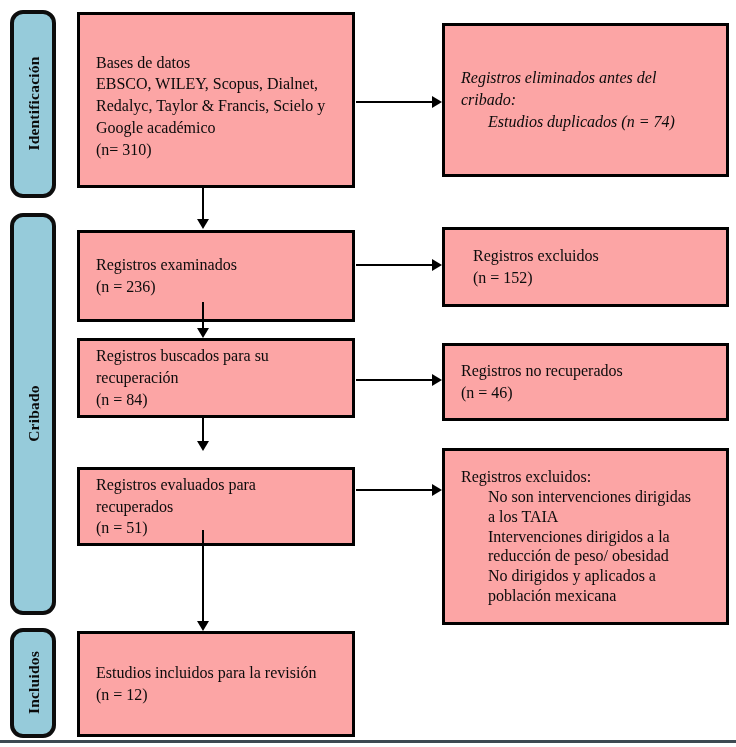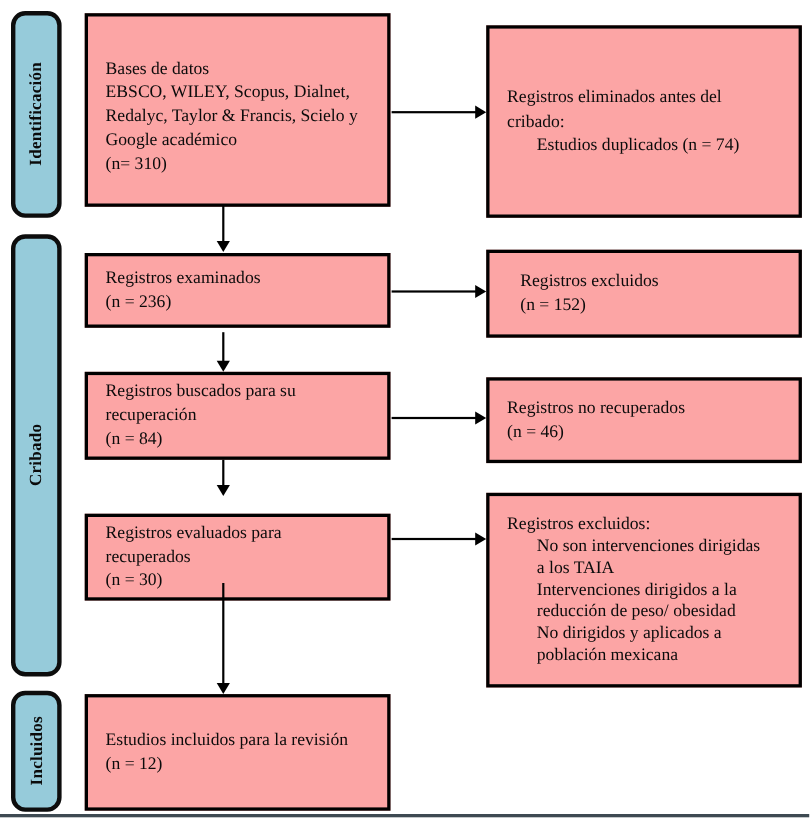--- a/index.html
+++ b/index.html
@@ -45,25 +45,25 @@
     background: #fca5a5;
     border: 3px solid #000000;
     display: flex;
     flex-direction: column;
     justify-content: center;
     padding: 6px 8px 6px 16px;
   }
   .left  { left: 77px;  width: 278px; }
   .right { left: 442px; width: 287px; }
   #bx-a  { top: 12px;  height: 176px; padding-top: 18px; }
-  #bx-b  { top: 230px; height: 68px; }
+  #bx-b  { top: 230px; height: 92px; }
   #bx-c  { top: 338px; height: 80px; justify-content: center; }
   #bx-d  { top: 451px; height: 79px; margin-top: 16px; }
   #bx-e  { top: 631px; height: 106px; }
-  #bx-r1 { top: 23px;  height: 175px; }
+  #bx-r1 { top: 23px;  height: 154px; font-style: italic; }
   #bx-r2 { top: 227px; height: 80px; padding-left: 28px; }
   #bx-r3 { top: 343px; height: 78px; }
   #bx-r4 { top: 448px; height: 177px; line-height: 1.24; }
   .indent { padding-left: 27px; }
 
   
   .varrow { position: absolute; width: 2px; background: #000; }
   .varrow::after {
     content: "";
     position: absolute;
@@ -128,21 +128,21 @@
 
   <div class="box left" id="bx-c">
     <div>Registros buscados para su</div>
     <div>recuperación</div>
     <div>(n = 84)</div>
   </div>
 
   <div class="box left" id="bx-d">
     <div>Registros evaluados para</div>
     <div>recuperados</div>
-    <div>(n = 30)</div>
+    <div>(n = 51)</div>
   </div>
 
   <div class="box left" id="bx-e">
     <div>Estudios incluidos para la revisión</div>
     <div>(n = 12)</div>
   </div>
 
   <div class="box right" id="bx-r1">
     <div>Registros eliminados antes del</div>
     <div>cribado:</div>

